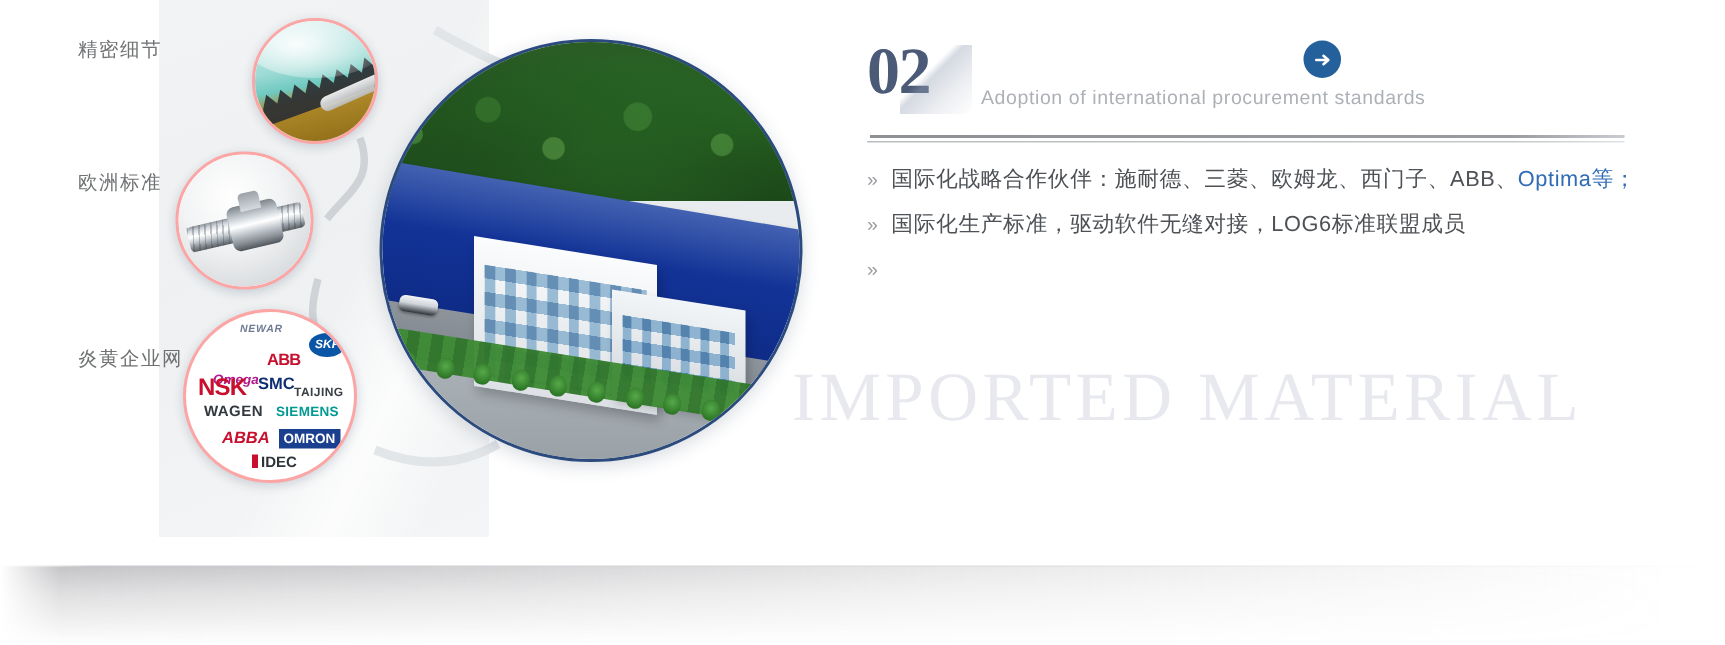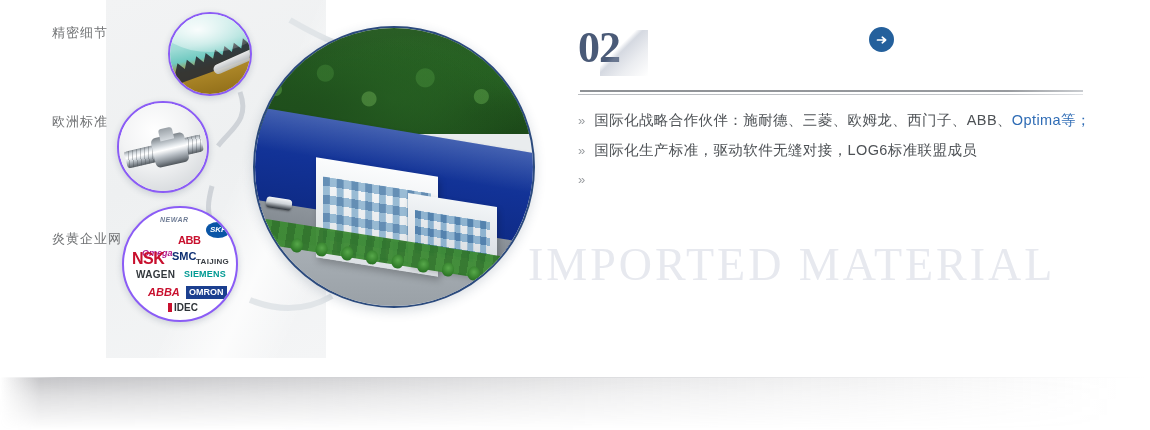--- a/index.html
+++ b/index.html
@@ -80,21 +80,21 @@
     position: absolute;
     z-index: 2;
     pointer-events: none;
   }
 
   
   .bubble {
     position: absolute;
     border-radius: 50%;
     overflow: hidden;
-    border: 2px solid #8b5cf6;
+    border: 2px solid #fca5a5;
     box-shadow: 0 2px 7px rgba(40,60,90,0.20);
     z-index: 5;
     background: #fff;
   }
 
   
   .bubble-detail {
     left: 168px; top: 12px; width: 80px; height: 80px;
   }
   .gear-art {
@@ -497,20 +497,21 @@
       <div class="num-02">02</div>
       <div class="num-shadow"></div>
 
 
       <div class="arrow-badge">
         <svg width="14" height="14" viewBox="0 0 14 14" aria-hidden="true">
           <path d="M2.5 7 H9.6 M7.3 4.2 L10.6 7 L7.3 9.8" stroke="#ffffff" stroke-width="1.7" fill="none" stroke-linecap="round" stroke-linejoin="round"></path>
         </svg>
       </div>
 
+      <div class="title-en">Adoption of international procurement standards</div>
     </div>
 
     <div class="divider">
       <div class="d1"></div>
       <div class="d2"></div>
     </div>
 
     <div class="bullets">
 
       <div class="bullet">

